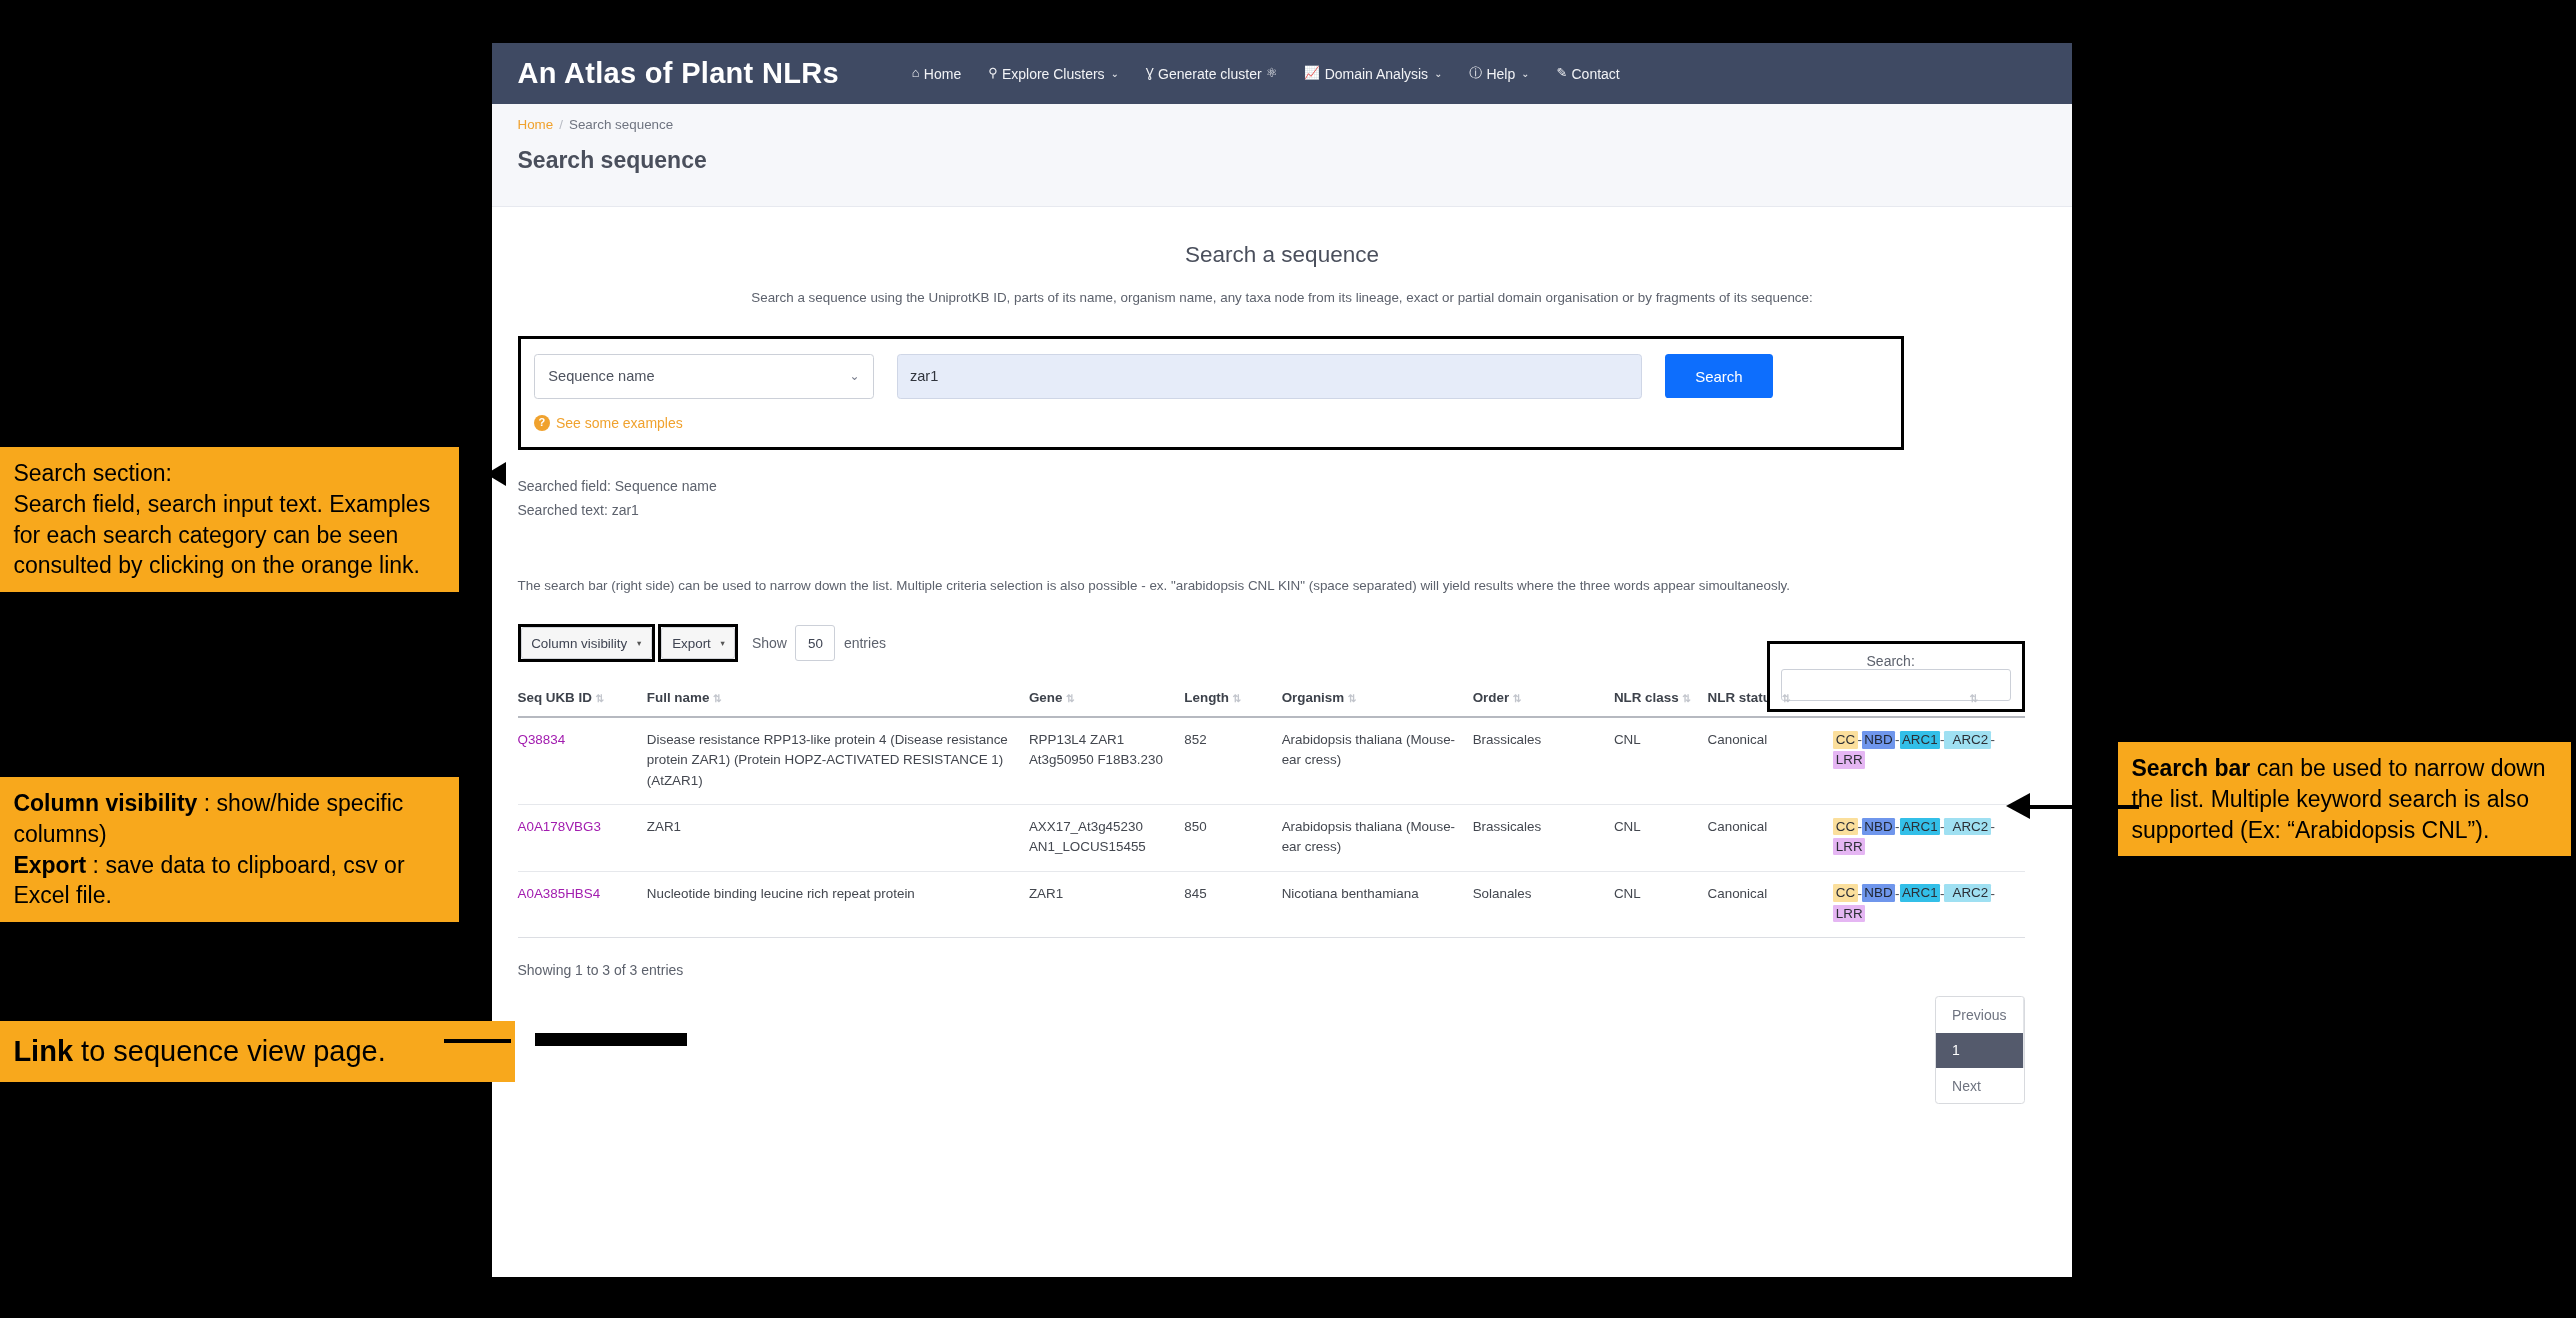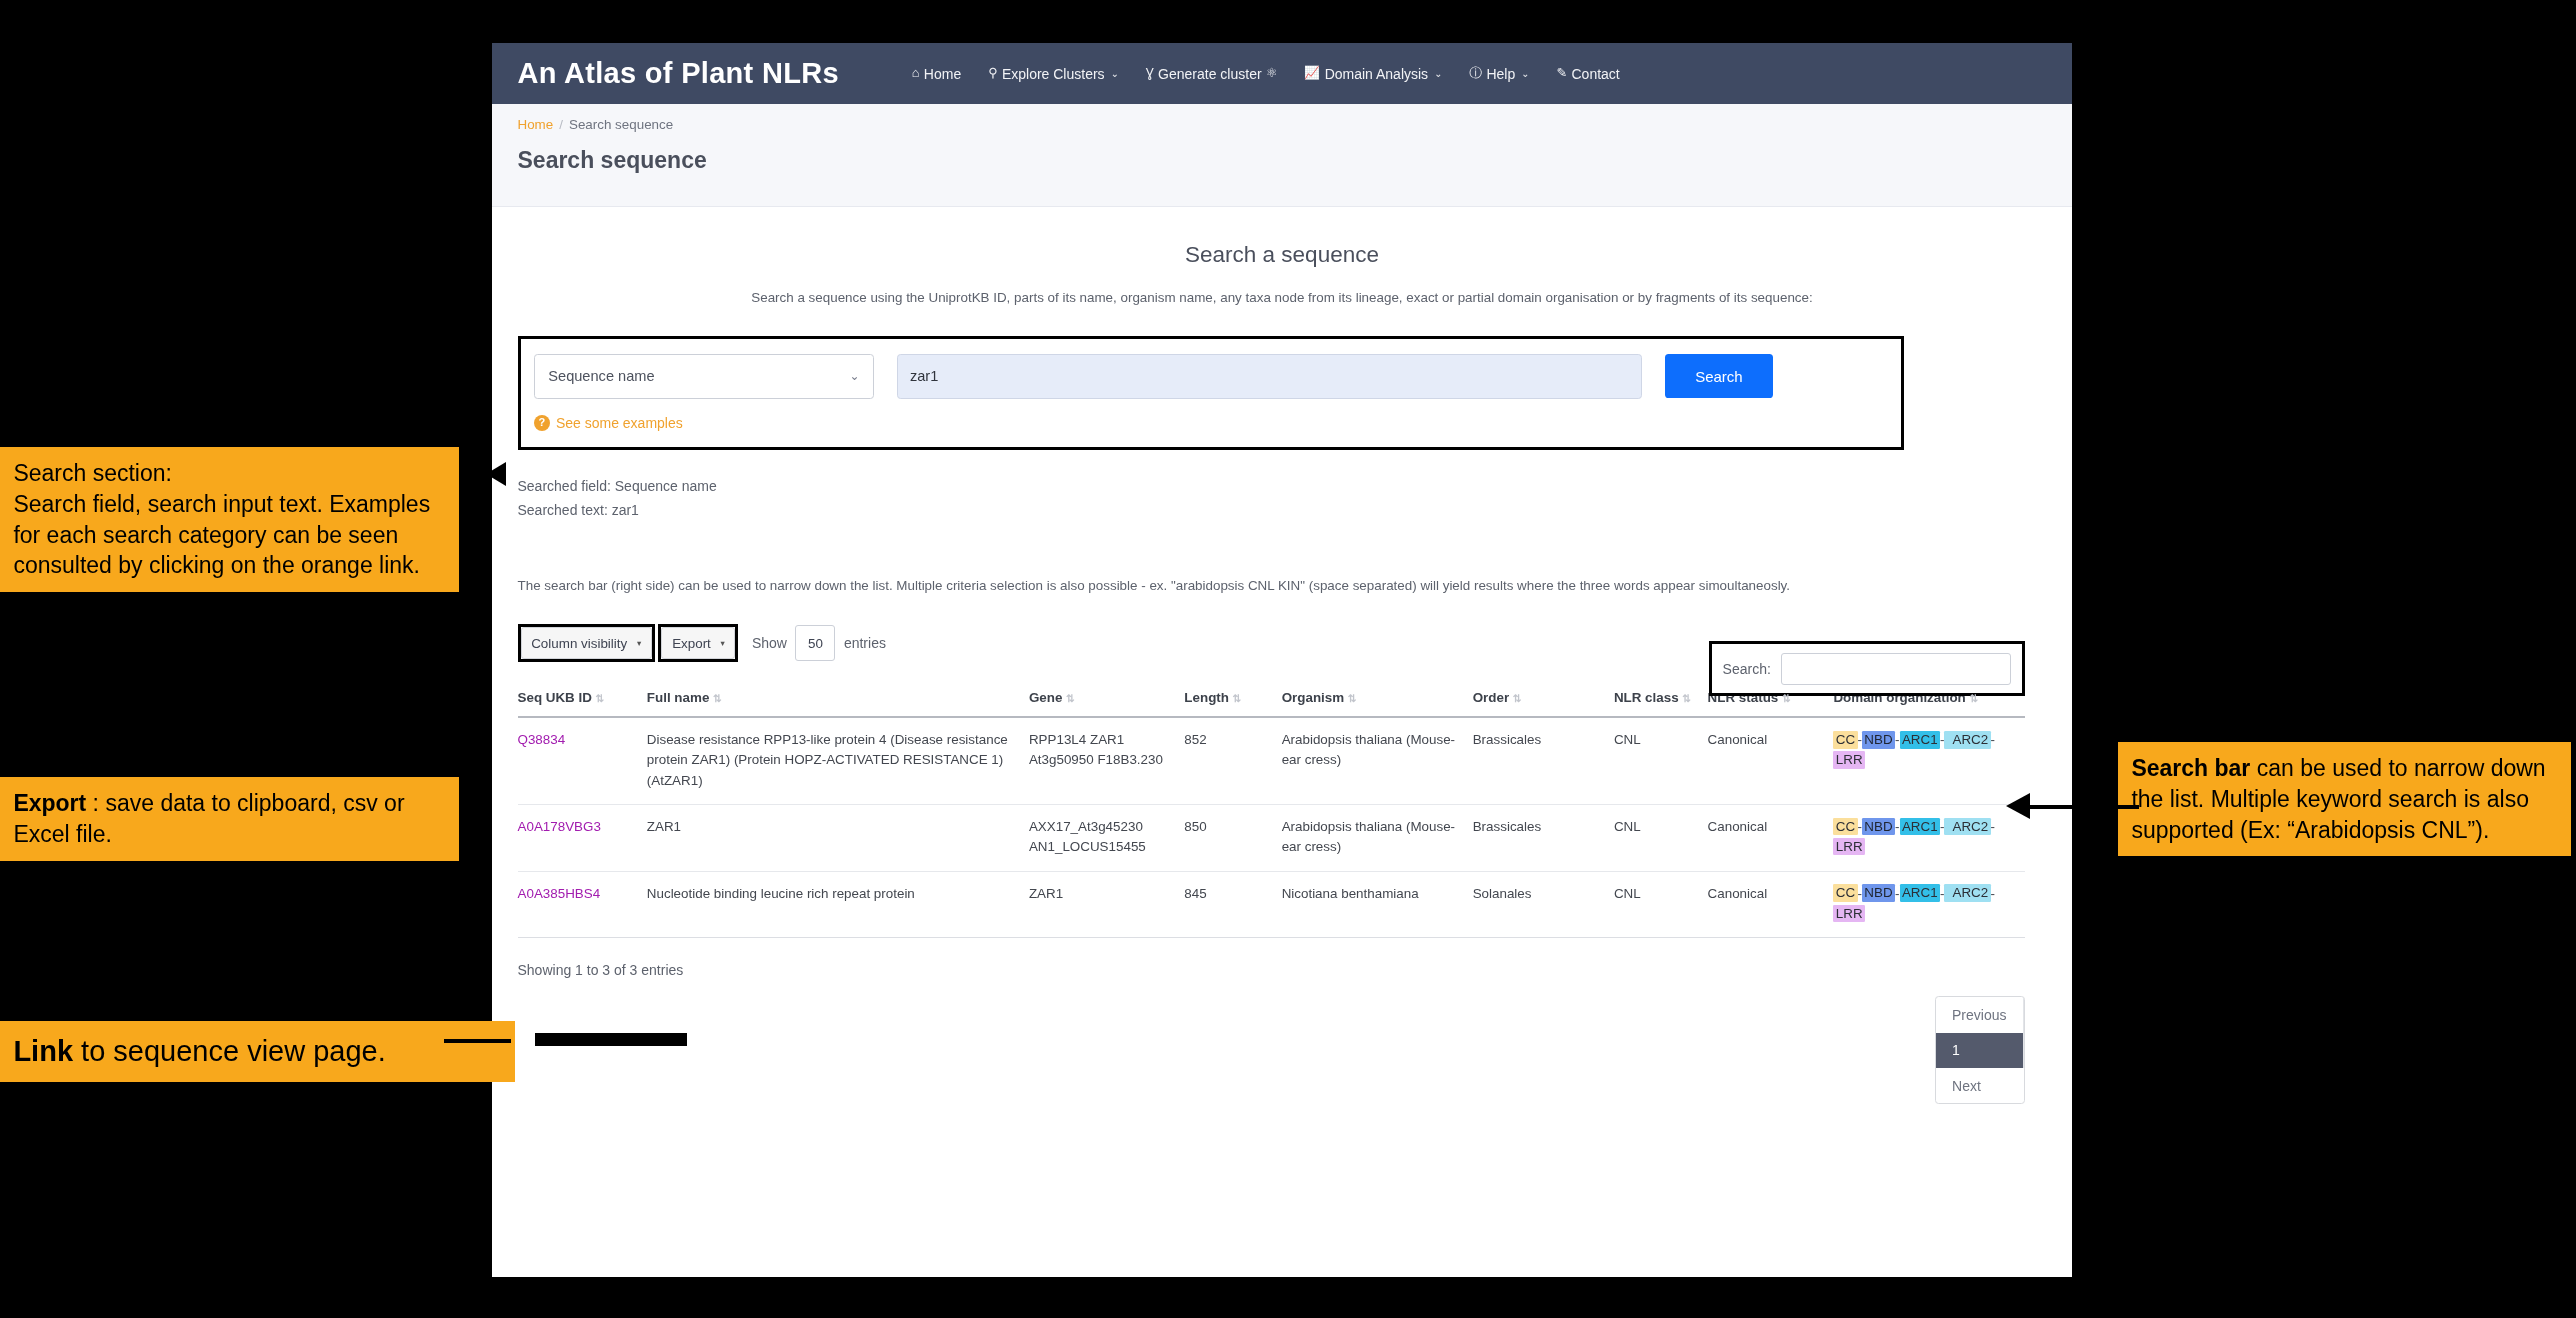--- a/index.html
+++ b/index.html
@@ -105,21 +105,21 @@
     margin-left:13.4px;
   }
   #entries-input{
     width:38px; height:34px; border:0.6px solid #ccd0d8; border-radius:3px;
     font-size:13.4px; color:#3f4452; text-align:center; padding:0;
     font-family:"Liberation Sans",sans-serif;
   }
   #table-search-wrap{
     position:absolute; right:22px; top:17px;
     border:3px solid #000; display:flex; align-items:center;
-    padding:8.5px 11px; background:#fff;
+    padding:8.5px 11px; background:#fff;flex-direction:column;
   }
   #table-search-wrap label{font-size:14px; color:#5d626d; margin-right:9.7px;}
   #table-search{
     width:230px; height:32px; border:0.6px solid #ccd0d8; border-radius:3px;
     background:#fff; font-size:13.4px; padding:0 7.3px; box-sizing:border-box;
     font-family:"Liberation Sans",sans-serif;
   }
 
   
   #results-table{
@@ -415,20 +415,21 @@
 
 <div class="leader" id="lead-1"></div>
 <div class="arrow-head" id="arr-1"></div>
 
 <div class="callout" id="callout-search">
   <div>Search section:</div>
   <div>Search field, search input text. Examples for each search category can be seen consulted by clicking on the orange link.</div>
 </div>
 
 <div class="callout" id="callout-columns">
+  <div><b>Column visibility</b><span> : show/hide specific columns)</span></div>
   <div><b>Export</b><span> : save data to clipboard, csv or Excel file.</span></div>
 </div>
 
 <div class="leader" id="lead-2"></div>
 <div class="leader" id="lead-2b"></div>
 
 <div class="callout" id="callout-link">
   <b>Link</b><span> to sequence view page.</span>
 </div>
 <div class="leader" id="lead-3"></div>

